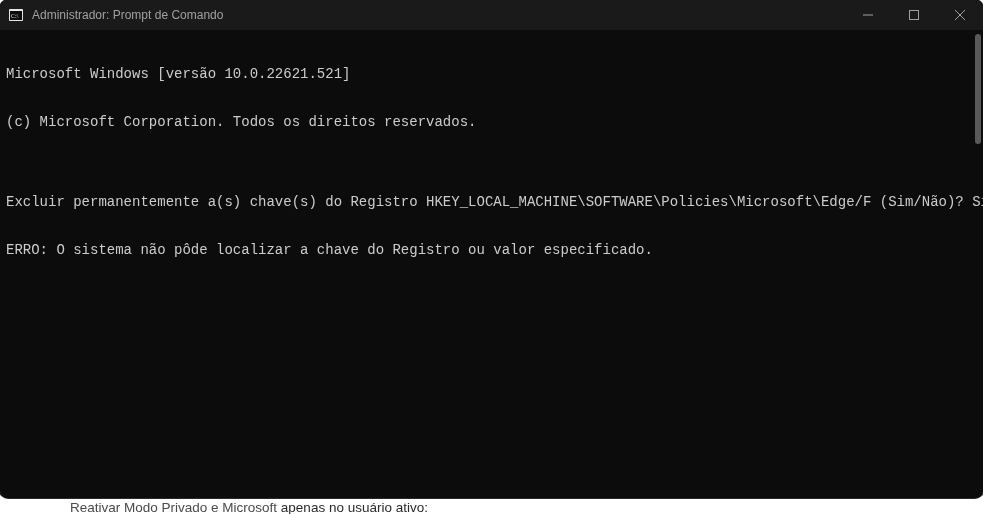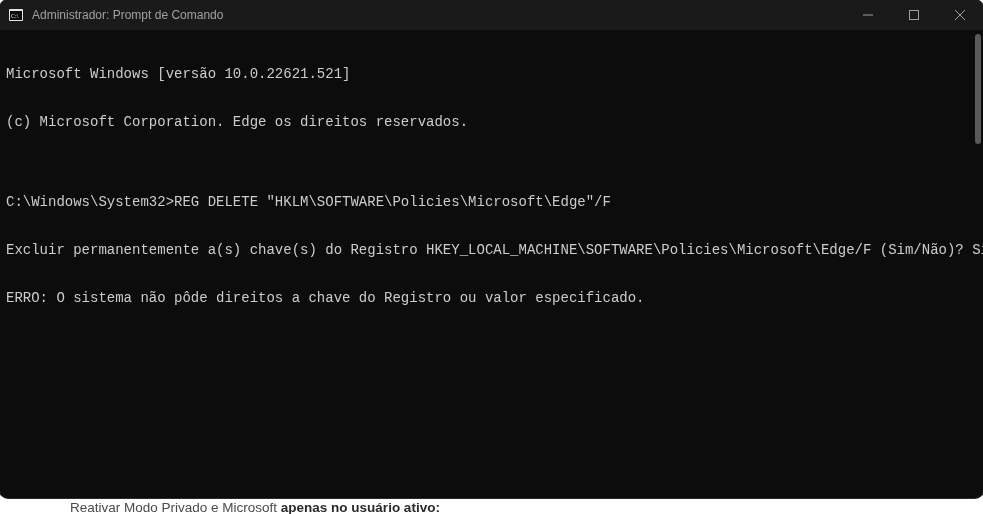--- a/index.html
+++ b/index.html
@@ -90,21 +90,21 @@
       border-radius: 3px;
     }
     .below {
       position: absolute;
       left: 70px;
       top: 500px;
       color: #4a4a4a;
       font-size: 13.5px;
       font-family: Arial, sans-serif;
     }
-    .below .bold { font-weight: 700; color: #2a2a2a; }
+    .below .bold { font-weight: 400; color: #2a2a2a; }
     .cursor {
       display: inline-block;
       width: 8px;
       height: 15px;
       background: #cccccc;
       vertical-align: text-bottom;
       margin-left: 1px;
       animation: blink 1s step-start infinite;
     }
     @keyframes blink { 50% { opacity: 0; } }
@@ -141,25 +141,24 @@
           <line x1="0" y1="0" x2="10" y2="10" stroke="currentColor" stroke-width="1"></line>
           <line x1="10" y1="0" x2="0" y2="10" stroke="currentColor" stroke-width="1"></line>
         </svg>
       </div>
     </div>
   </div>
 
   <div class="terminal-wrap">
     <div class="terminal">
       <div class="term-line">Microsoft Windows [versão 10.0.22621.521]</div>
-      <div class="term-line">(c) Microsoft Corporation. Edge os direitos reservados.</div>
+      <div class="term-line">(c) Microsoft Corporation. Todos os direitos reservados.</div>
       <div class="term-line"></div>
-      <div class="term-line">C:\Windows\System32&gt;REG DELETE "HKLM\SOFTWARE\Policies\Microsoft\Edge"/F</div>
       <div class="term-line">Excluir permanentemente a(s) chave(s) do Registro HKEY_LOCAL_MACHINE\SOFTWARE\Policies\Microsoft\Edge/F (Sim/Não)? Sim</div>
-      <div class="term-line">ERRO: O sistema não pôde direitos a chave do Registro ou valor especificado.</div>
+      <div class="term-line">ERRO: O sistema não pôde localizar a chave do Registro ou valor especificado.</div>
       <div class="term-line"></div>
     </div>
     <div class="scrollbar"></div>
   </div>
 
 </div>
 
 <div class="below">
   <span>Reativar Modo Privado e Microsoft </span><span class="bold">apenas no usuário ativo:</span>
 </div>

